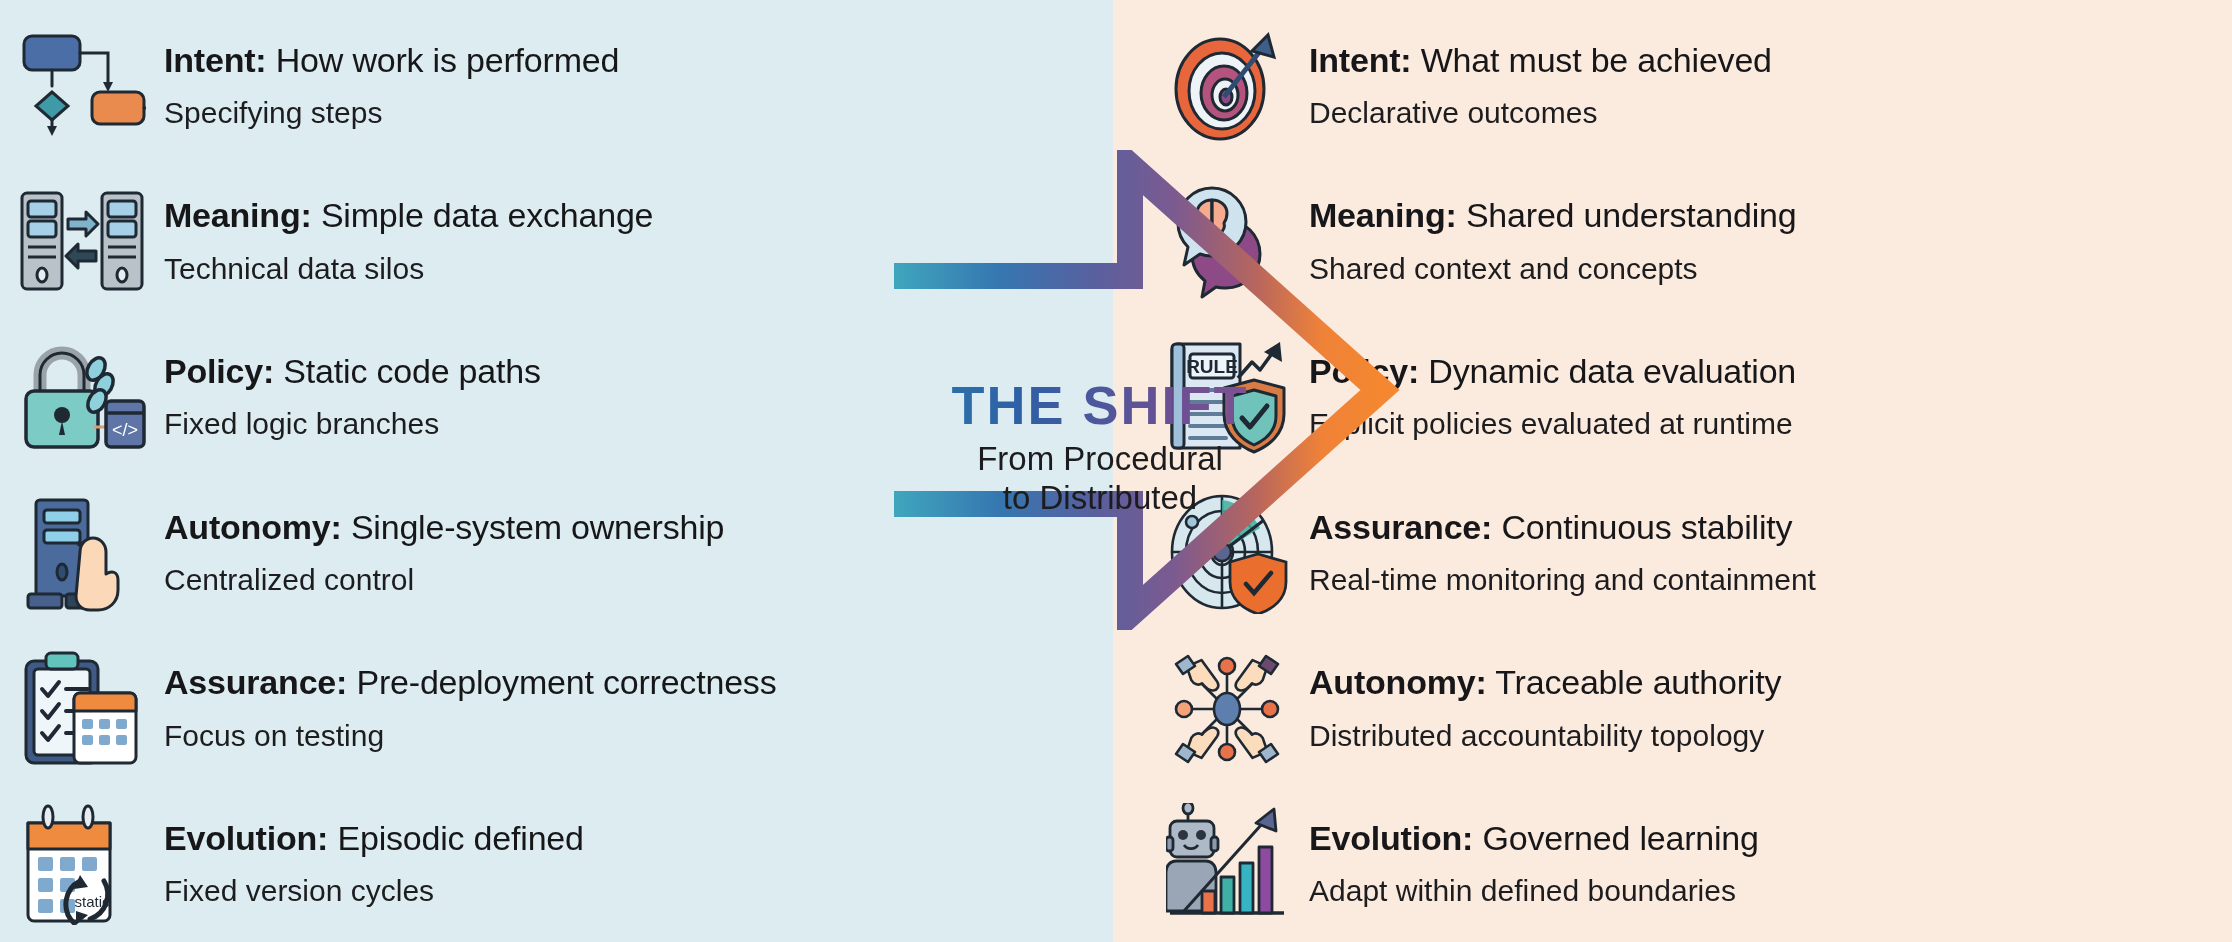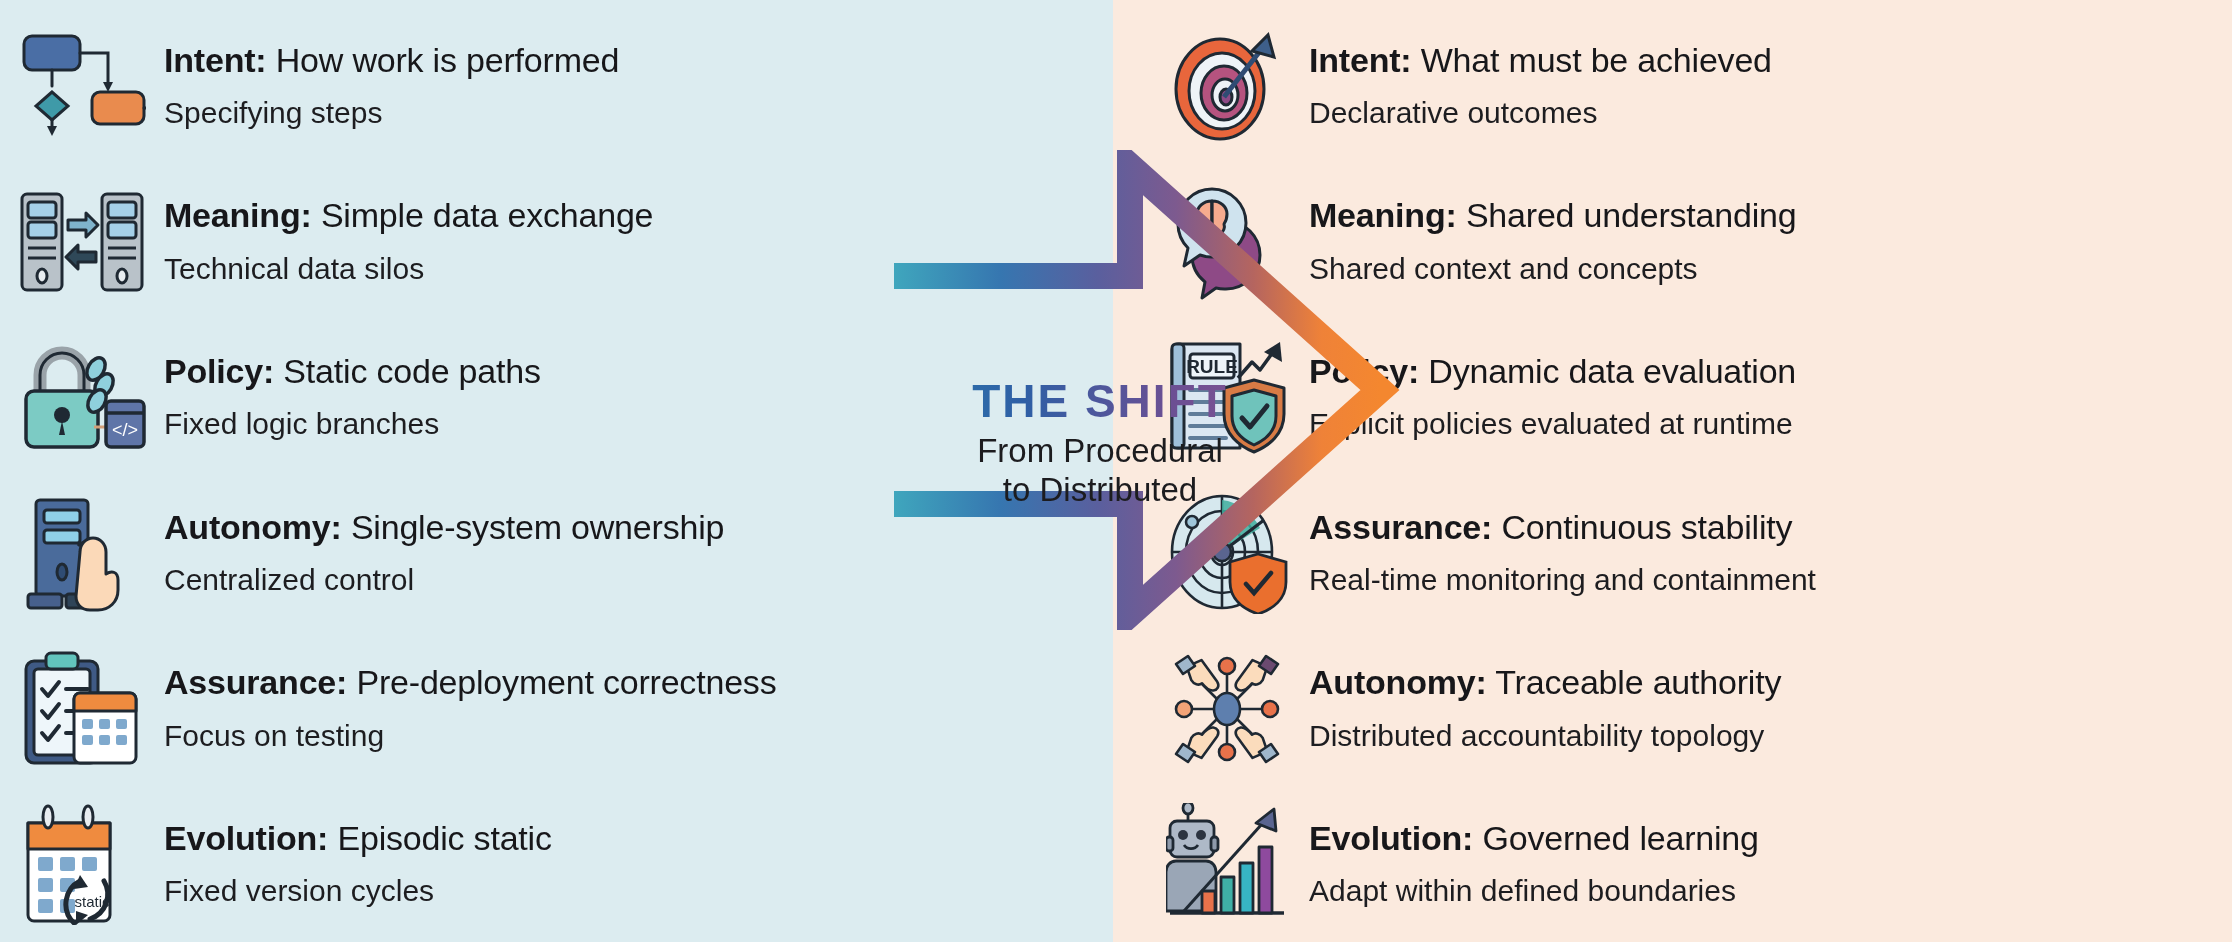--- a/index.html
+++ b/index.html
@@ -29,21 +29,21 @@
   .panel-left  { left: 0;      width: 1113px; background: #dcecf0; }
   .panel-right { left: 1113px; width: 1119px; background: #fbeade; }
 
   
   .column {
     position: absolute;
     top: 0;
     height: 942px;
     display: flex;
     flex-direction: column;
-    justify-content: space-between;
+    justify-content: center;
     padding-top: 8px;
     box-sizing: border-box;
   }
   .col-left  { left: 18px;   width: 880px; }
   .col-right { left: 1163px; width: 1090px; }
 
   .row {
     display: flex;
     align-items: center;
     height: 156px;
@@ -91,21 +91,21 @@
   }
   #shift-caption {
     position: absolute;
     left: 880px;
     top: 378px;
     width: 440px;
     text-align: center;
     z-index: 4;
   }
   #shift-title {
-    font-size: 46px;
+    font-size: 54px;
     font-weight: 700;
     letter-spacing: 2px;
     line-height: 1;
     background: linear-gradient(90deg, #2b7fb0 0%, #2f5fa5 33%, #6b4f93 66%, #8e5592 100%);
     -webkit-background-clip: text;
     background-clip: text;
     color: transparent;
     margin-bottom: 8px;
   }
   #shift-sub1, #shift-sub2 {
@@ -280,21 +280,21 @@
               <path d="M62 78 a26 26 0 0 0 -6 42"></path>
               <path d="M72 116 a26 26 0 0 0 14 -38"></path>
             </g>
             <polygon points="62,72 56,86 70,84" fill="#1f2933" stroke="none"></polygon>
             <polygon points="58,122 70,112 58,108" fill="#1f2933" stroke="none"></polygon>
             <text x="74" y="104" font-family="'Liberation Sans',sans-serif" font-size="15" fill="#1f2933" stroke="none" text-anchor="middle">static</text>
           </g>
         </svg>
       </div>
       <div class="text-block">
-        <div class="line-title"><span class="lead">Evolution:</span> <span class="rest">Episodic static</span></div>
+        <div class="line-title"><span class="lead">Evolution:</span> <span class="rest">Episodic defined</span></div>
         <div class="line-sub">Fixed version cycles</div>
       </div>
     </div>
 
   </div>
 
   <div class="column col-right">
 
     <div class="row">
       <div class="icon-slot">

